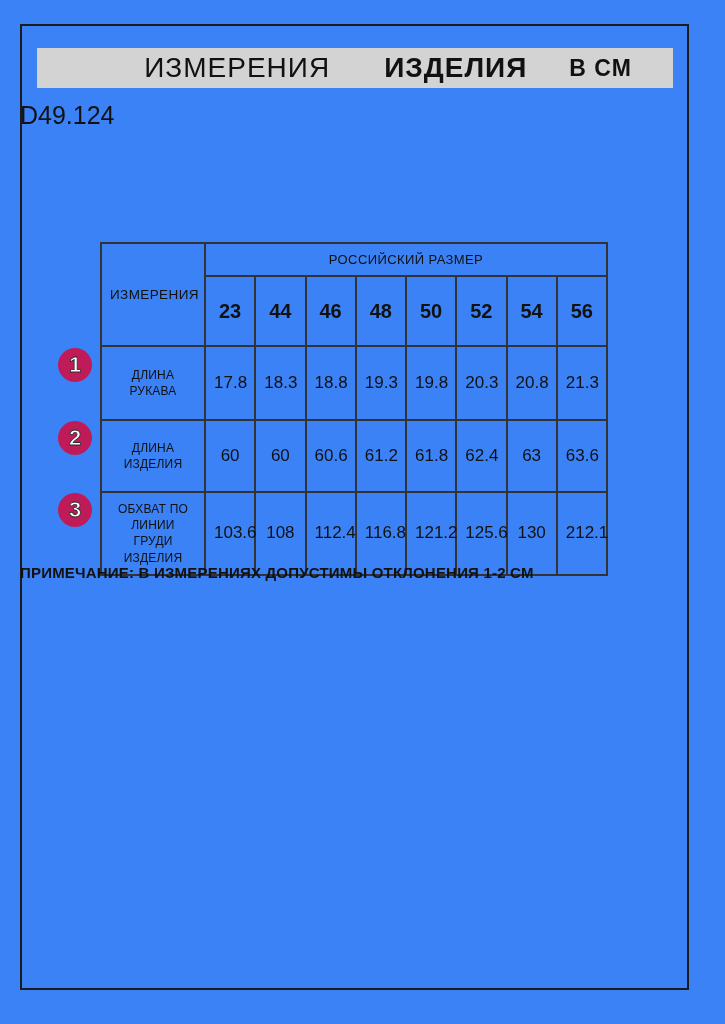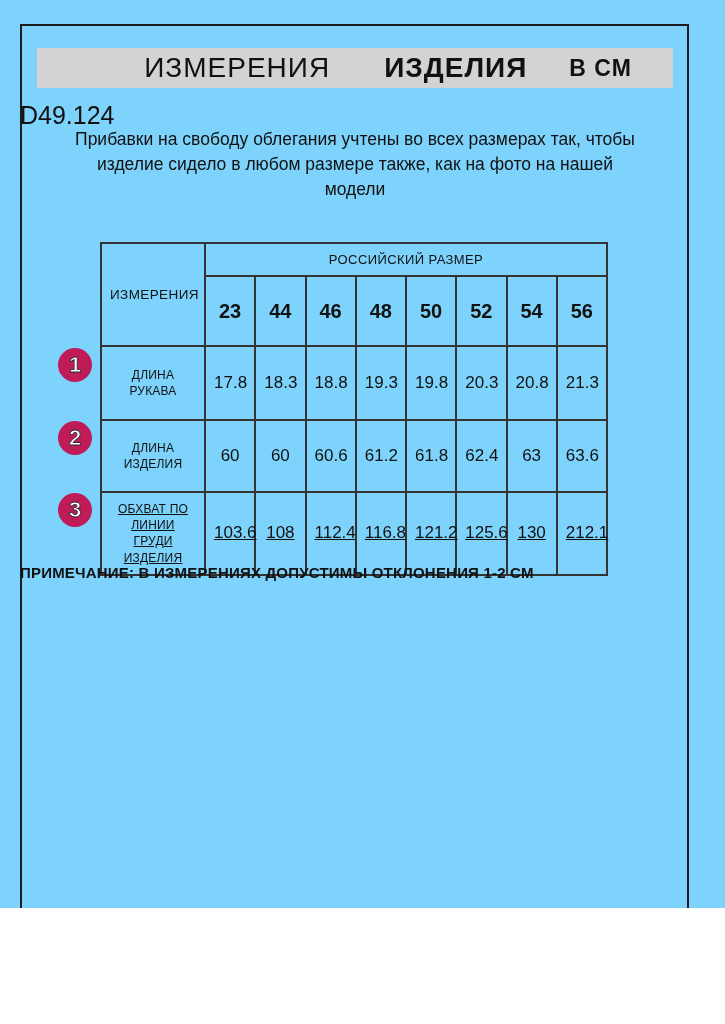--- a/index.html
+++ b/index.html
@@ -5,22 +5,22 @@
   html, body {
     margin: 0;
     padding: 0;
     background: #ffffff;
     font-family: "Liberation Sans", sans-serif;
     color: #111;
   }
   .sheet {
     position: relative;
     width: 725px;
-    height: 908px;
-    background: #7dd3fc;
+    height: 1024px;
+    background: #3b82f6;
     overflow: hidden;
   }
   .frame {
     position: absolute;
     left: 20px;
     top: 24px;
     width: 669px;
     height: 966px;
     border: 2px solid #1c1c1c;
     box-sizing: border-box;
@@ -92,21 +92,21 @@
     vertical-align: middle;
     padding: 8px;
     box-sizing: border-box;
   }
   .col-label { width: 104px; }
   .col-size  { width: 50.25px; }
   tr.group-row    { height: 16px; }
   tr.size-row     { height: 70px; }
   tr.data-row-1   { height: 74px; }
   tr.data-row-2   { height: 72px; }
-  tr.data-row-3   { height: 73px; text-decoration: underline; }
+  tr.data-row-3   { height: 73px; }
   td.corner-cell {
     font-size: 13.5px;
     letter-spacing: 0.4px;
   }
   td.group-cell {
     font-size: 13px;
     letter-spacing: 0.4px;
     height: 16px;
   }
   td.size-cell {
@@ -159,21 +159,20 @@
   <div class="frame"></div>
 
   <div class="titlebar">
     <span class="title-regular">ИЗМЕРЕНИЯ</span>
     <span class="title-bold">ИЗДЕЛИЯ</span>
     <span class="title-unit">В СМ</span>
   </div>
 
   <div class="model-code">D49.124</div>
 
-  <div class="description">Прибавки на свободу облегания учтены во всех размерах так, чтобы изделие сидело в любом размере также, как на фото на нашей модели</div>
 
   <div class="tablewrap">
     <table class="meas">
       <colgroup>
         <col class="col-label">
         <col class="col-size">
           <col class="col-size">
           <col class="col-size">
           <col class="col-size">
         <col class="col-size">

